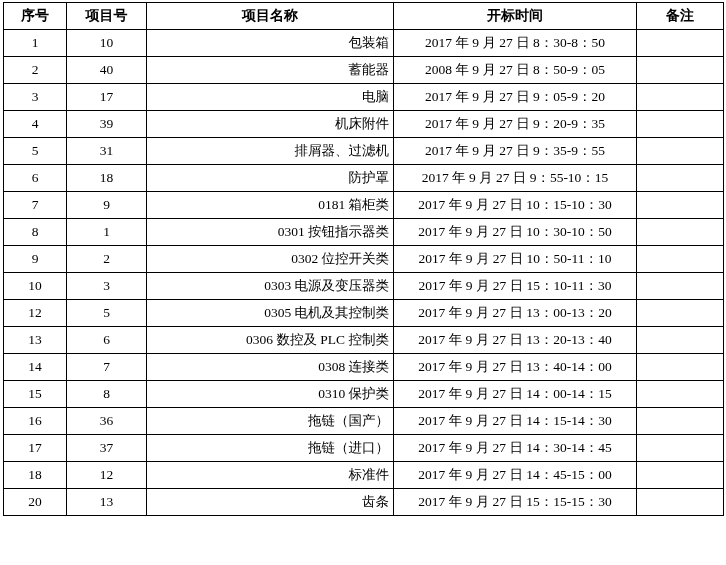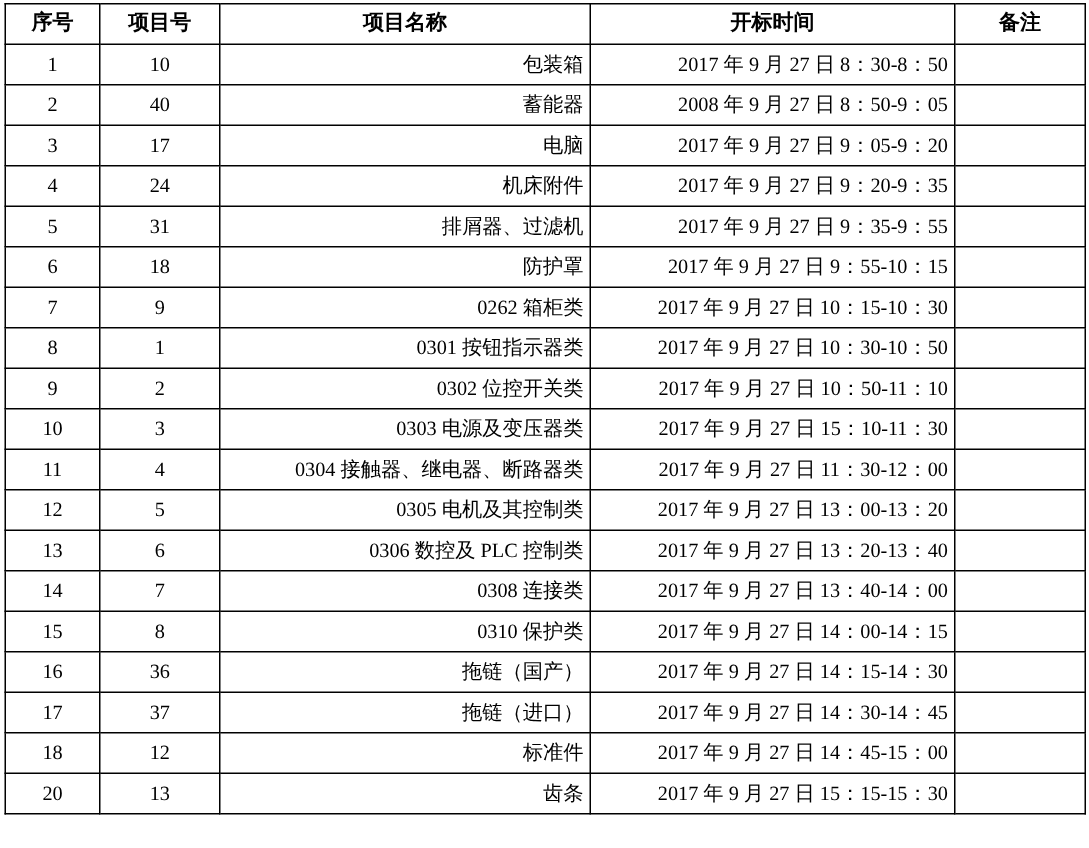--- a/index.html
+++ b/index.html
@@ -42,21 +42,21 @@
   }
   col.c-seq   { width: 63px; }
   col.c-code  { width: 80px; }
   col.c-name  { width: 247px; }
   col.c-time  { width: 243px; }
   col.c-note  { width: 87px; }
 
   td.seq  { text-align: center; }
   td.code { text-align: center; }
   td.name { text-align: right; padding-left: 10px; }
-  td.time { text-align: right; padding-left: 7px; font-family: "Liberation Serif", "DejaVu Serif", serif; }
+  td.time { text-align: center; padding-left: 7px; font-family: "Liberation Serif", "DejaVu Serif", serif; }
   td.note { text-align: center; }
 </style>
 </head>
 <body>
 
 <div class="sheet">
   <table class="bid-table">
     <colgroup>
       <col class="c-seq">
       <col class="c-code">
@@ -90,21 +90,21 @@
         </tr>
         <tr>
           <td class="seq">3</td>
           <td class="code">17</td>
           <td class="name">电脑</td>
           <td class="time">2017 年 9 月 27 日 9：05-9：20</td>
           <td class="note"></td>
         </tr>
         <tr>
           <td class="seq">4</td>
-          <td class="code">24</td>
+          <td class="code">39</td>
           <td class="name">机床附件</td>
           <td class="time">2017 年 9 月 27 日 9：20-9：35</td>
           <td class="note"></td>
         </tr>
         <tr>
           <td class="seq">5</td>
           <td class="code">31</td>
           <td class="name">排屑器、过滤机</td>
           <td class="time">2017 年 9 月 27 日 9：35-9：55</td>
           <td class="note"></td>
@@ -112,21 +112,21 @@
         <tr>
           <td class="seq">6</td>
           <td class="code">18</td>
           <td class="name">防护罩</td>
           <td class="time">2017 年 9 月 27 日 9：55-10：15</td>
           <td class="note"></td>
         </tr>
         <tr>
           <td class="seq">7</td>
           <td class="code">9</td>
-          <td class="name">0262 箱柜类</td>
+          <td class="name">0181 箱柜类</td>
           <td class="time">2017 年 9 月 27 日 10：15-10：30</td>
           <td class="note"></td>
         </tr>
         <tr>
           <td class="seq">8</td>
           <td class="code">1</td>
           <td class="name">0301 按钮指示器类</td>
           <td class="time">2017 年 9 月 27 日 10：30-10：50</td>
           <td class="note"></td>
         </tr>
@@ -135,27 +135,20 @@
           <td class="code">2</td>
           <td class="name">0302 位控开关类</td>
           <td class="time">2017 年 9 月 27 日 10：50-11：10</td>
           <td class="note"></td>
         </tr>
         <tr>
           <td class="seq">10</td>
           <td class="code">3</td>
           <td class="name">0303 电源及变压器类</td>
           <td class="time">2017 年 9 月 27 日 15：10-11：30</td>
-          <td class="note"></td>
-        </tr>
-        <tr>
-          <td class="seq">11</td>
-          <td class="code">4</td>
-          <td class="name">0304 接触器、继电器、断路器类</td>
-          <td class="time">2017 年 9 月 27 日 11：30-12：00</td>
           <td class="note"></td>
         </tr>
         <tr>
           <td class="seq">12</td>
           <td class="code">5</td>
           <td class="name">0305 电机及其控制类</td>
           <td class="time">2017 年 9 月 27 日 13：00-13：20</td>
           <td class="note"></td>
         </tr>
         <tr>

